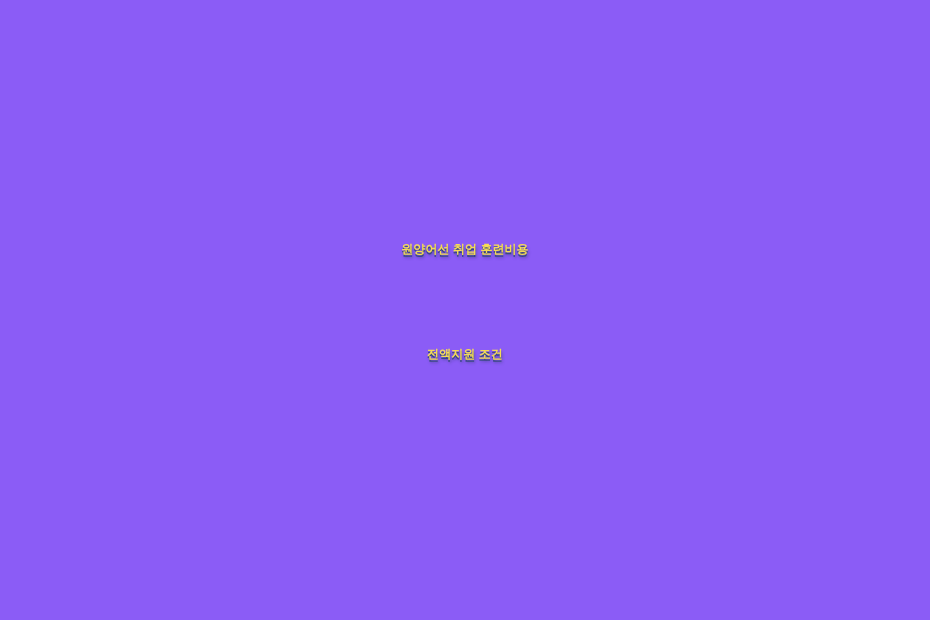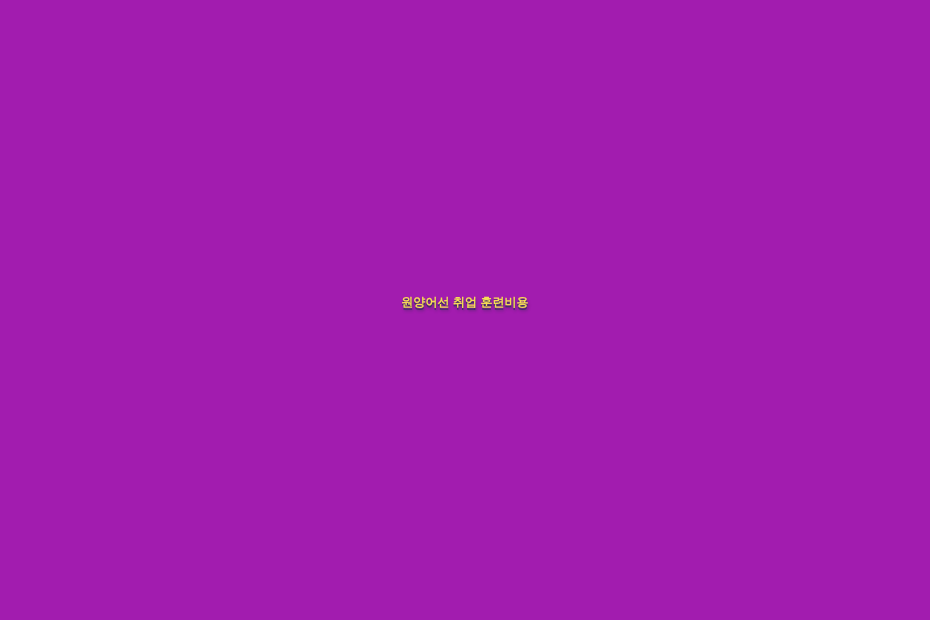--- a/index.html
+++ b/index.html
@@ -64,22 +64,23 @@
     font-size: 74px;
   }
 
   .headline-line.line-secondary {
     font-size: 74px;
   }
 </style>
 </head>
 <body>
 
-<div id="title-card" style="background: #a21caf;">
+<div id="title-card" style="background: #8b5cf6;">
 
   <div id="headline">
 
     <span class="headline-line line-primary" style="color: rgb(245, 220, 85); font-size: 12px;">원양어선 취업 훈련비용</span>
 
+    <span class="headline-line line-secondary" style="color: rgb(245, 220, 85); font-size: 12px;">전액지원 조건</span>
 
   </div>
 
 </div>
 
 </body></html>

